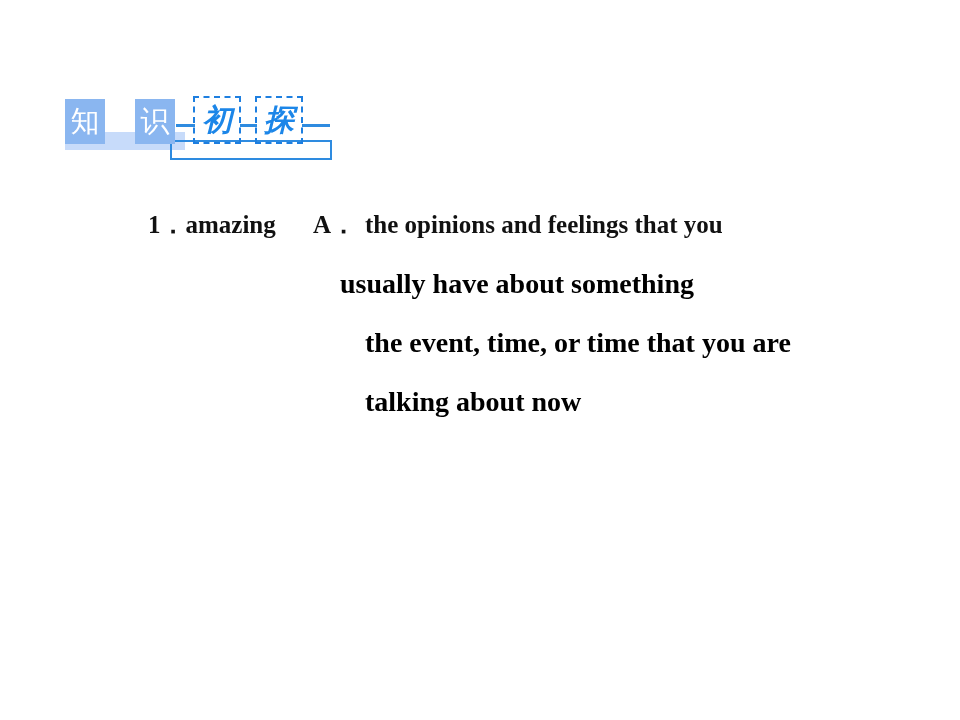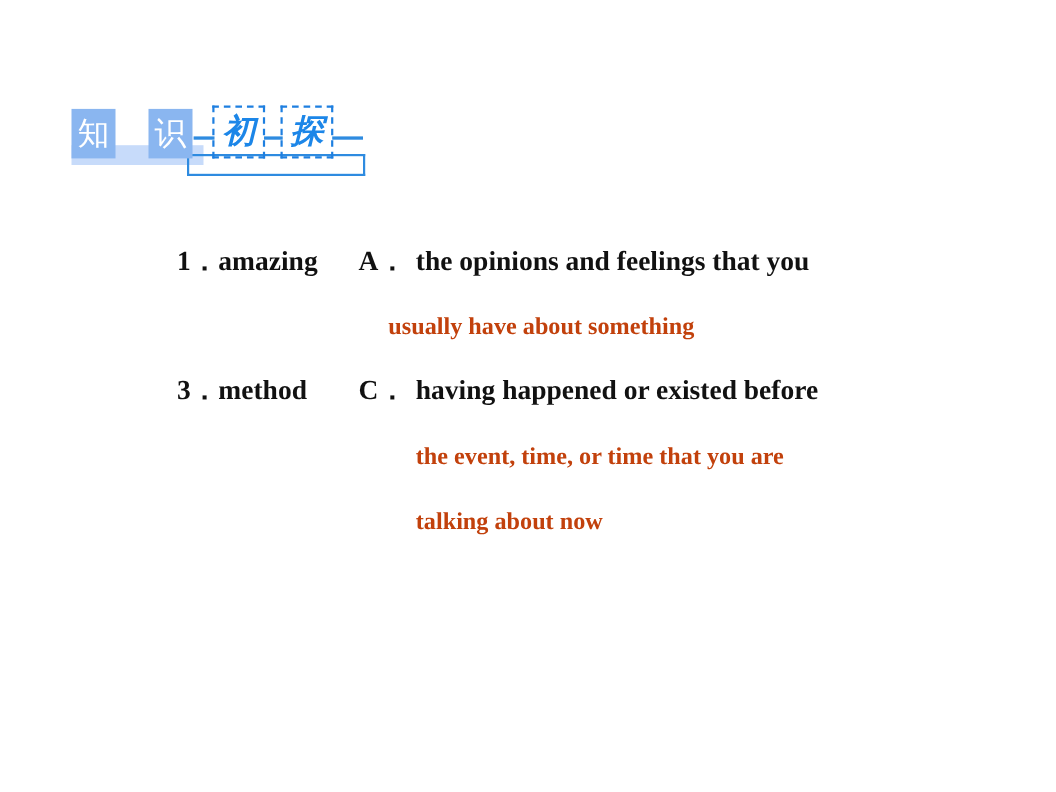--- a/index.html
+++ b/index.html
@@ -108,21 +108,21 @@
   .section-heading {
     margin: 0 0 14px 0;
     padding-left: 150px;
     font-family: "DejaVu Sans", sans-serif;
     font-size: 25px;
     font-weight: normal;
     color: #000000;
     letter-spacing: 0.5px;
   }
   .match-list {
-    margin: 16px;
+    margin: 3px;
     padding: 0;
     list-style: none;
   }
   .match-row {
     display: block;
     padding-left: 145px;
     font-size: 25px;
     font-weight: bold;
     color: #111111;
     line-height: 59px;
@@ -134,23 +134,23 @@
   }
   .letter-cell {
     display: inline-block;
     min-width: 52px;
   }
   .def-cell {
     display: inline;
   }
   .cont-row {
     display: block;
-    font-size: 22px;
+    font-size: 28px;
     font-weight: bold;
-    color: #c2410c;
+    color: #000000;
     line-height: 59px;
     white-space: nowrap;
   }
   .cont-row.indent-a { padding-left: 337px; }
   .cont-row.indent-b { padding-left: 362px; }
   .cont-row.indent-c { padding-left: 362px; }
 </style>
 </head>
 <body>
 
@@ -174,20 +174,17 @@
 
 
   <div class="match-list">
 
     <div class="match-row">
       <span class="term-cell"><span>1．</span><span>amazing</span></span><span class="letter-cell">A．</span><span class="def-cell">the opinions and feelings that you</span>
     </div>
     <div class="cont-row indent-a">usually have about something</div>
 
 
-    <div class="match-row">
-      <span class="term-cell"><span>3．</span><span>method</span></span><span class="letter-cell">C．</span><span class="def-cell">having happened or existed before</span>
-    </div>
     <div class="cont-row indent-c">the event, time, or time that you are</div>
     <div class="cont-row indent-c">talking about now</div>
 
   </div>
 </div>
 
 </body></html>

